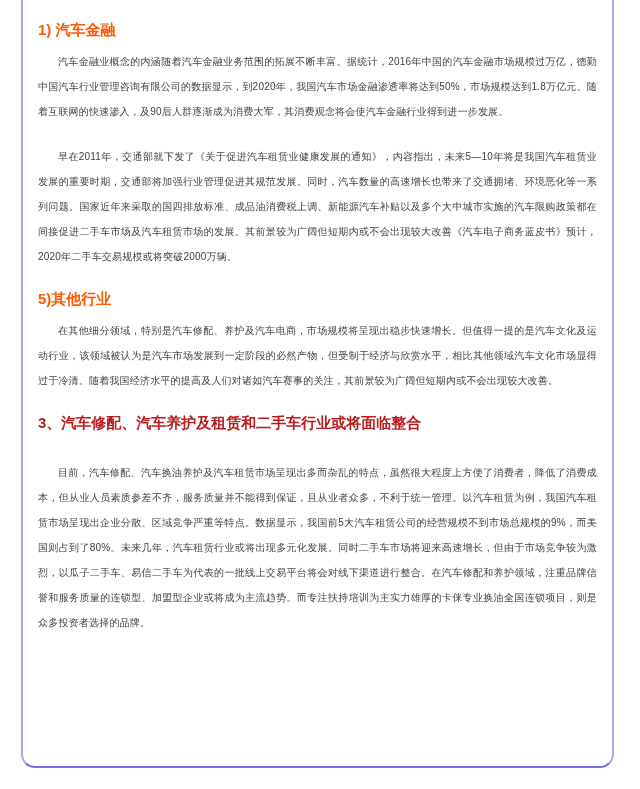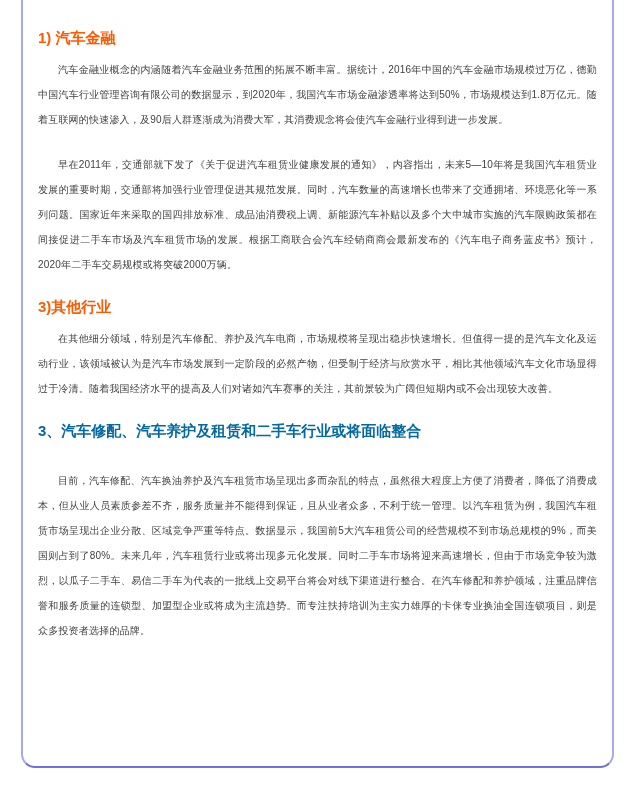--- a/index.html
+++ b/index.html
@@ -28,55 +28,55 @@
     padding: 38px 15px 0 15px;
   }
   .section {
     margin-bottom: 20px;
   }
   .sub-heading {
     color: #ff5a00;
     font-size: 15px;
     font-weight: bold;
     line-height: 20px;
-    margin: 16px 0 9px 0;
+    margin: 8px 0 9px 0;
   }
   .para {
     color: #3f3f3f;
     font-size: 10px;
     line-height: 25px;
     text-indent: 2em;
     text-align: justify;
     margin: 0;
     letter-spacing: 0.2px;
   }
   .main-heading {
-    color: #0369a1;
+    color: #b91c1c;
     font-size: 15px;
     font-weight: bold;
     line-height: 20px;
     margin: 16px 0 27px 0;
   }
 </style>
 </head>
 <body>
 
 <div class="article-card">
 
   <div class="section">
     <h4 class="sub-heading">1) 汽车金融</h4>
     <p class="para">汽车金融业概念的内涵随着汽车金融业务范围的拓展不断丰富。据统计，2016年中国的汽车金融市场规模过万亿，德勤中国汽车行业管理咨询有限公司的数据显示，到2020年，我国汽车市场金融渗透率将达到50%，市场规模达到1.8万亿元。随着互联网的快速渗入，及90后人群逐渐成为消费大军，其消费观念将会使汽车金融行业得到进一步发展。</p>
   </div>
 
   <div class="section">
-    <p class="para">早在2011年，交通部就下发了《关于促进汽车租赁业健康发展的通知》，内容指出，未来5—10年将是我国汽车租赁业发展的重要时期，交通部将加强行业管理促进其规范发展。同时，汽车数量的高速增长也带来了交通拥堵、环境恶化等一系列问题。国家近年来采取的国四排放标准、成品油消费税上调、新能源汽车补贴以及多个大中城市实施的汽车限购政策都在间接促进二手车市场及汽车租赁市场的发展。根据工商联合会汽车经销商商会最新发布的《汽车电子商务蓝皮书》预计，2020年二手车交易规模或将突破2000万辆。</p>
+    <p class="para">早在2011年，交通部就下发了《关于促进汽车租赁业健康发展的通知》，内容指出，未来5—10年将是我国汽车租赁业发展的重要时期，交通部将加强行业管理促进其规范发展。同时，汽车数量的高速增长也带来了交通拥堵、环境恶化等一系列问题。国家近年来采取的国四排放标准、成品油消费税上调、新能源汽车补贴以及多个大中城市实施的汽车限购政策都在间接促进二手车市场及汽车租赁市场的发展。其前景较为广阔但短期内或不会出现较大改善《汽车电子商务蓝皮书》预计，2020年二手车交易规模或将突破2000万辆。</p>
   </div>
 
   <div class="section">
-    <h4 class="sub-heading">3)其他行业</h4>
+    <h4 class="sub-heading">5)其他行业</h4>
     <p class="para">在其他细分领域，特别是汽车修配、养护及汽车电商，市场规模将呈现出稳步快速增长。但值得一提的是汽车文化及运动行业，该领域被认为是汽车市场发展到一定阶段的必然产物，但受制于经济与欣赏水平，相比其他领域汽车文化市场显得过于冷清。随着我国经济水平的提高及人们对诸如汽车赛事的关注，其前景较为广阔但短期内或不会出现较大改善。</p>
   </div>
 
   <h3 class="main-heading">3、汽车修配、汽车养护及租赁和二手车行业或将面临整合</h3>
 
   <p class="para">目前，汽车修配、汽车换油养护及汽车租赁市场呈现出多而杂乱的特点，虽然很大程度上方便了消费者，降低了消费成本，但从业人员素质参差不齐，服务质量并不能得到保证，且从业者众多，不利于统一管理。以汽车租赁为例，我国汽车租赁市场呈现出企业分散、区域竞争严重等特点。数据显示，我国前5大汽车租赁公司的经营规模不到市场总规模的9%，而美国则占到了80%。未来几年，汽车租赁行业或将出现多元化发展。同时二手车市场将迎来高速增长，但由于市场竞争较为激烈，以瓜子二手车、易信二手车为代表的一批线上交易平台将会对线下渠道进行整合。在汽车修配和养护领域，注重品牌信誉和服务质量的连锁型、加盟型企业或将成为主流趋势。而专注扶持培训为主实力雄厚的卡俫专业换油全国连锁项目，则是众多投资者选择的品牌。</p>
 
 </div>
 
 </body></html>

